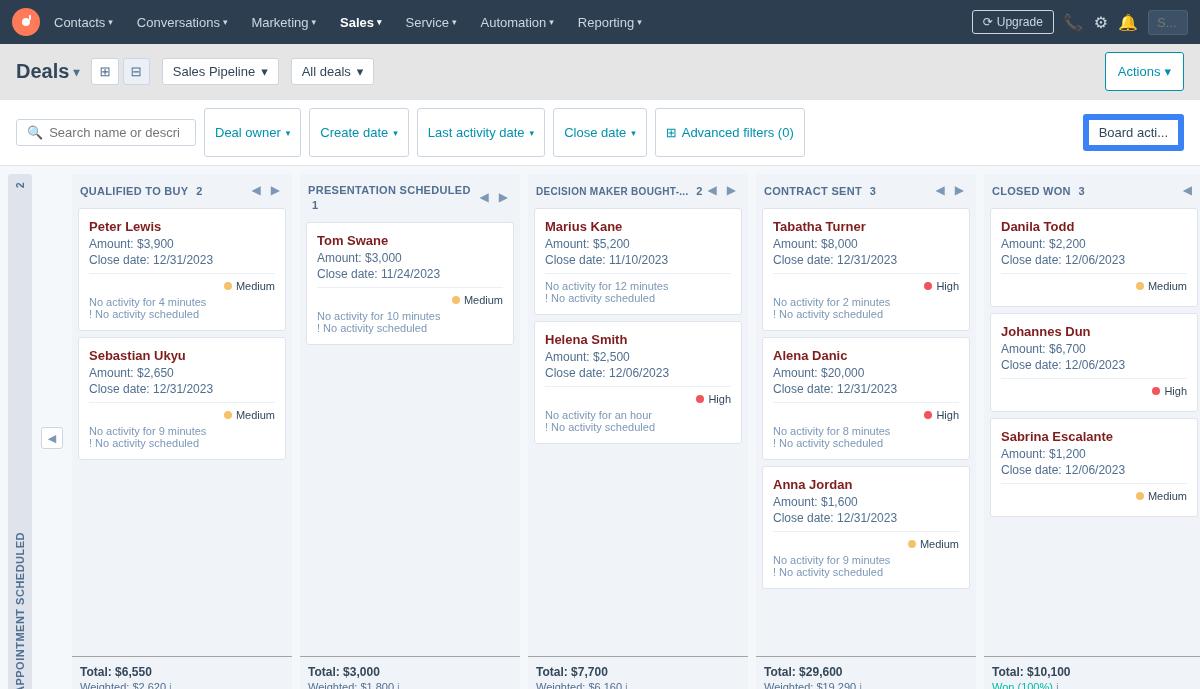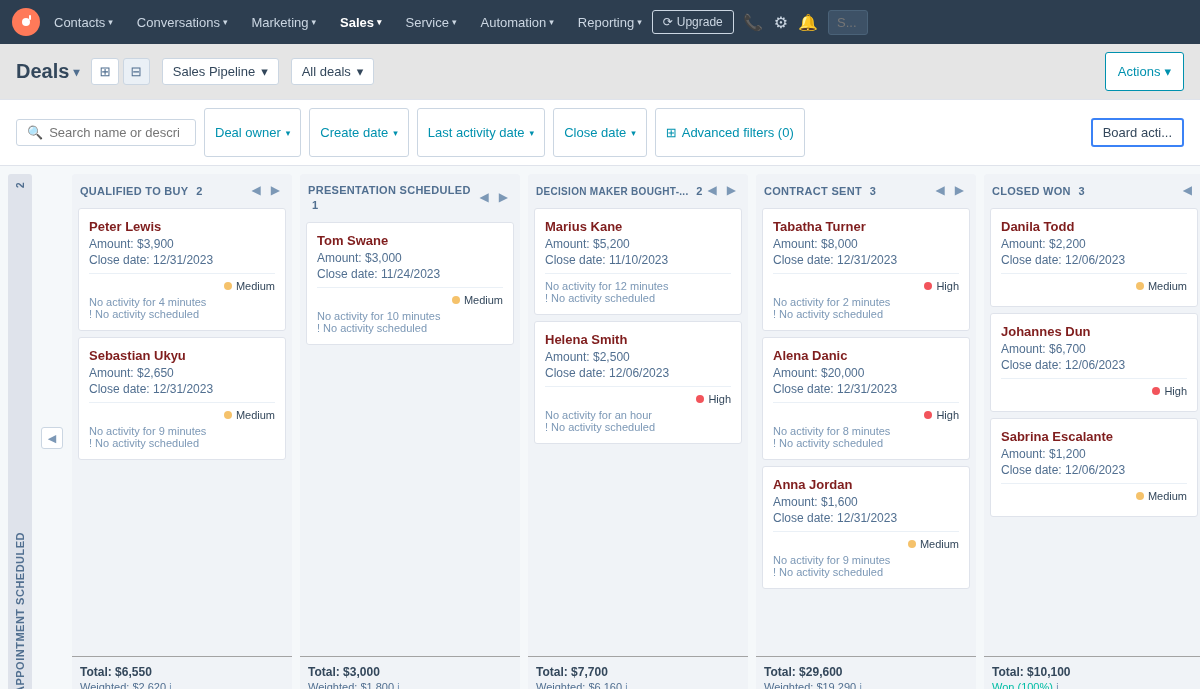--- a/index.html
+++ b/index.html
@@ -5,20 +5,21 @@
     * { box-sizing: border-box; margin: 0; padding: 0; }
     body { font-family: -apple-system, BlinkMacSystemFont, 'Segoe UI', Helvetica, Arial, sans-serif; font-size: 13px; background: #f5f8fa; color: #33475b; }
 
     
     .top-nav {
       background: #2d3e50;
       height: 44px;
       display: flex;
       align-items: center;
       padding: 0 12px;
+      justify-content: space-between;
     }
     .top-nav-left { display: flex; align-items: center; gap: 4px; }
     .hubspot-logo { width: 28px; height: 28px; }
     .nav-item {
       color: #cbd6e2;
       font-size: 13px;
       padding: 0 10px;
       height: 44px;
       display: flex;
       align-items: center;
@@ -134,21 +135,21 @@
       border-radius: 3px;
       font-size: 13px;
       cursor: pointer;
       display: flex;
       align-items: center;
       gap: 5px;
     }
     .filter-btn .chevron { font-size: 9px; }
     .board-activity-btn {
       margin-left: auto;
-      border: 2px solid #3b82f6;
+      border: 6px solid #3b82f6;
       background: #fff;
       color: #33475b;
       padding: 5px 10px;
       border-radius: 3px;
       font-size: 13px;
       cursor: pointer;
     }
 
     
     .board {

